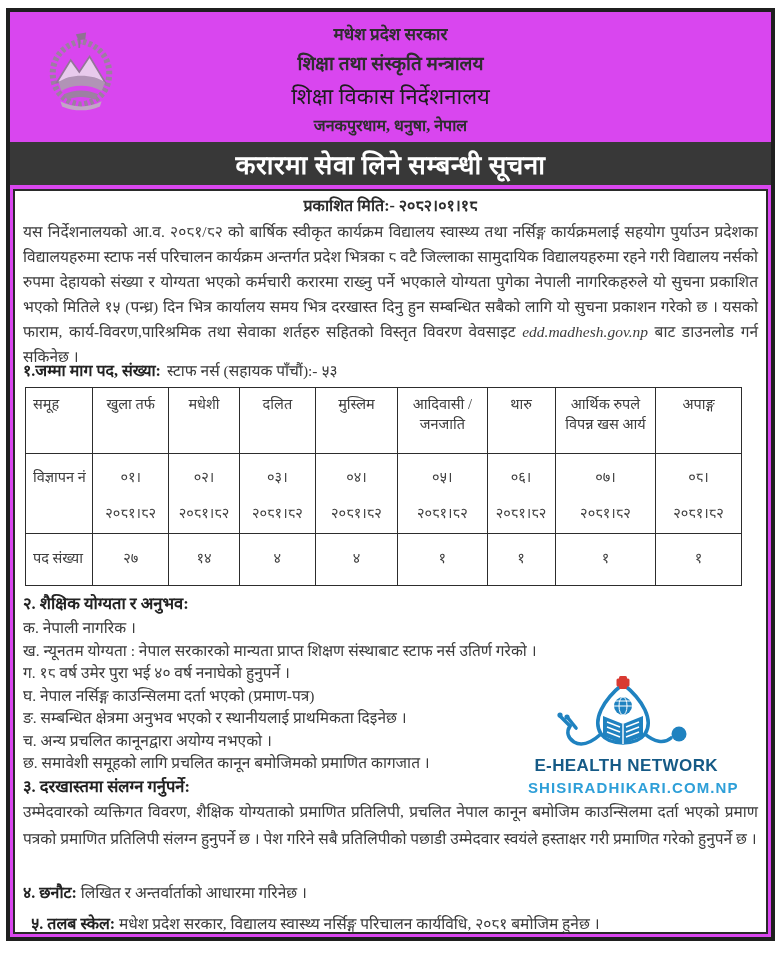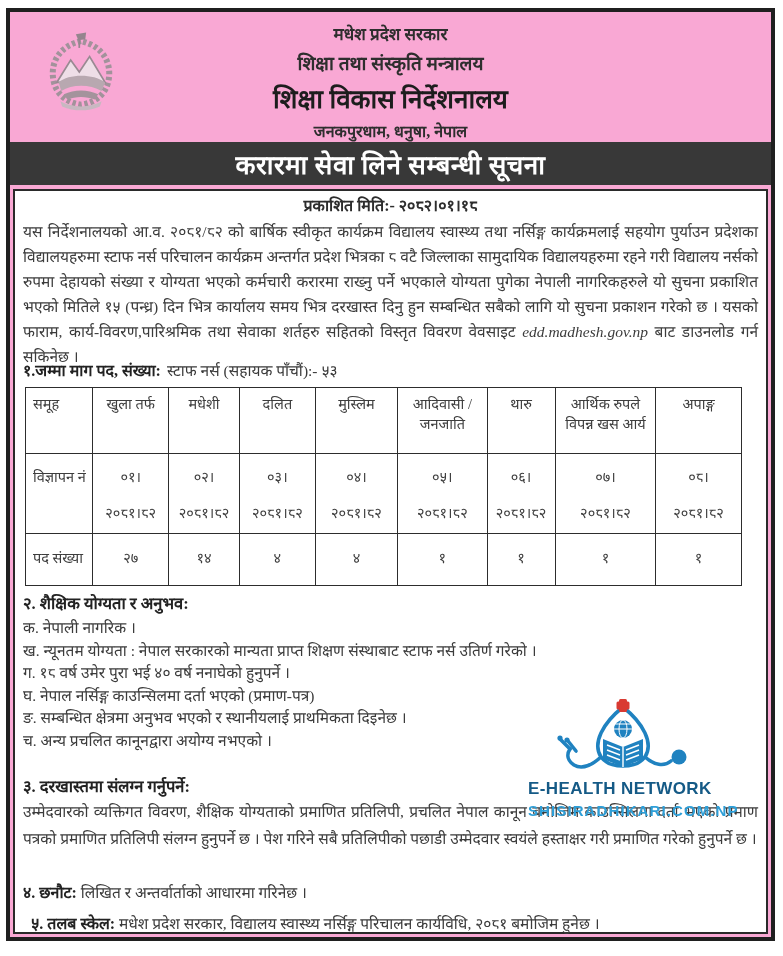--- a/index.html
+++ b/index.html
@@ -1,25 +1,25 @@
 <!DOCTYPE html>
 <html lang="ne"><head>
 <meta charset="utf-8">
 <style>
   html,body{margin:0;padding:0;background:#ffffff;}
   .page{position:relative;width:783px;height:956px;background:#fff;overflow:hidden;
         font-family:"Liberation Serif","DejaVu Serif",serif;color:#3a3a3a;}
   .frame{position:absolute;left:6px;top:8px;width:769px;height:933px;
-         border:4px solid #1f1f1f;box-sizing:border-box;background:#f9a8d4;}
+         border:4px solid #1f1f1f;box-sizing:border-box;background:#d946ef;}
   
   .header{position:absolute;left:0;top:0;width:100%;height:130px;text-align:center;}
   .emblem{position:absolute;left:28px;top:14px;width:86px;height:92px;}
   .h-line1{padding-top:10px;font-size:17px;font-weight:bold;color:#2e2e2e;}
   .h-line2{padding-top:5px;font-size:19px;font-weight:bold;color:#2e2e2e;}
-  .h-line3{padding-top:4px;font-size:26px;font-weight:bold;color:#1d1d1d;}
+  .h-line3{padding-top:4px;font-size:22px;font-weight:normal;color:#1d1d1d;}
   .h-line4{padding-top:4px;font-size:16px;font-weight:bold;color:#2e2e2e;}
   
   .titlebar{position:absolute;left:0;top:130px;width:100%;height:43px;background:#383838;
             display:flex;align-items:center;justify-content:center;}
   .titlebar span{color:#ffffff;font-size:26px;font-weight:bold;letter-spacing:.5px;}
   
   .contentbox{position:absolute;left:3px;top:177px;right:3px;bottom:3px;
               border:2px solid #2a2a2a;box-sizing:border-box;padding:3px 8px 0 8px;background:#fff;}
   .pub{height:25px;text-align:center;font-size:16px;font-weight:bold;color:#2d2d2d;}
   .intro{height:140px;font-size:15.5px;line-height:25px;text-align:justify;color:#3b3b3b;}
@@ -39,21 +39,21 @@
   tr.count{height:52px;}
   tr.count td{padding-top:13px;}
   
   .sec-h{height:25px;margin-top:5px;font-size:16.5px;font-weight:bold;color:#222;white-space:nowrap;}
   .items{height:158px;}
   .item{height:22.5px;font-size:15.5px;white-space:nowrap;overflow:hidden;color:#3b3b3b;}
   .sec3-body{height:79px;font-size:15.5px;line-height:26.5px;text-align:justify;color:#3b3b3b;}
   .oneline{height:27px;font-size:15.5px;white-space:nowrap;overflow:hidden;color:#3b3b3b;}
   .oneline b{font-size:16px;color:#222;}
   
-  .watermark{position:absolute;left:528px;top:699px;width:190px;text-align:left;pointer-events:none;}
+  .watermark{position:absolute;left:528px;top:676px;width:190px;text-align:right;pointer-events:none;}
   .wm-logo{display:block;margin:0 auto;}
   .wm-name{font-family:"Liberation Sans","DejaVu Sans",sans-serif;font-weight:bold;
            font-size:17px;color:#155a86;letter-spacing:.4px;margin-top:2px;}
   .wm-domain{font-family:"Liberation Sans","DejaVu Sans",sans-serif;font-weight:bold;
            font-size:15px;color:#2e9fd8;letter-spacing:1.1px;margin-top:3px;}
 </style>
 </head>
 <body>
 
 <div class="page">
@@ -140,20 +140,21 @@
         </table>
 
       <div class="sec-h">२. शैक्षिक योग्यता र अनुभव:</div>
       <div class="items">
         <div class="item">क. नेपाली नागरिक ।</div>
         <div class="item">ख. न्यूनतम योग्यता : नेपाल सरकारको मान्यता प्राप्त शिक्षण संस्थाबाट स्टाफ नर्स उतिर्ण गरेको ।</div>
         <div class="item">ग. १८ वर्ष उमेर पुरा भई ४० वर्ष ननाघेको हुनुपर्ने ।</div>
         <div class="item">घ. नेपाल नर्सिङ्ग काउन्सिलमा दर्ता भएको (प्रमाण-पत्र)</div>
         <div class="item">ङ. सम्बन्धित क्षेत्रमा अनुभव भएको र स्थानीयलाई प्राथमिकता दिइनेछ ।</div>
         <div class="item">च. अन्य प्रचलित कानूनद्वारा अयोग्य नभएको ।</div>
+        <div class="item">छ. समावेशी समूहको लागि प्रचलित कानून बमोजिमको प्रमाणित कागजात ।</div>
       </div>
 
       <div class="sec-h" style="margin-top:0;">३. दरखास्तमा संलग्न गर्नुपर्ने:</div>
       <div class="sec3-body">उम्मेदवारको व्यक्तिगत विवरण, शैक्षिक योग्यताको प्रमाणित प्रतिलिपी, प्रचलित नेपाल कानून बमोजिम काउन्सिलमा दर्ता भएको प्रमाण पत्रको प्रमाणित प्रतिलिपी संलग्न हुनुपर्ने छ । पेश गरिने सबै प्रतिलिपीको पछाडी उम्मेदवार स्वयंले हस्ताक्षर गरी प्रमाणित गरेको हुनुपर्ने छ ।</div>
 
       <div class="oneline" style="margin-top:3px;">
         <b>४. छनौट:</b><span> लिखित र अन्तर्वार्ताको आधारमा गरिनेछ ।</span>
       </div>
       <div class="oneline" style="margin-top:4px;margin-left:8px;">
         <b>५. तलब स्केल:</b><span> मधेश प्रदेश सरकार, विद्यालय स्वास्थ्य नर्सिङ्ग परिचालन कार्यविधि, २०८१ बमोजिम हुनेछ ।</span>

